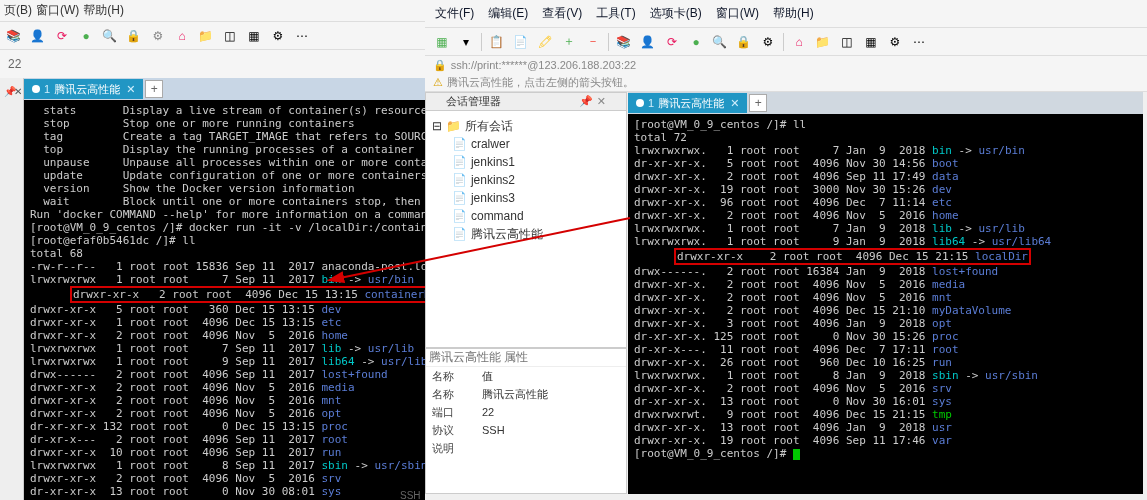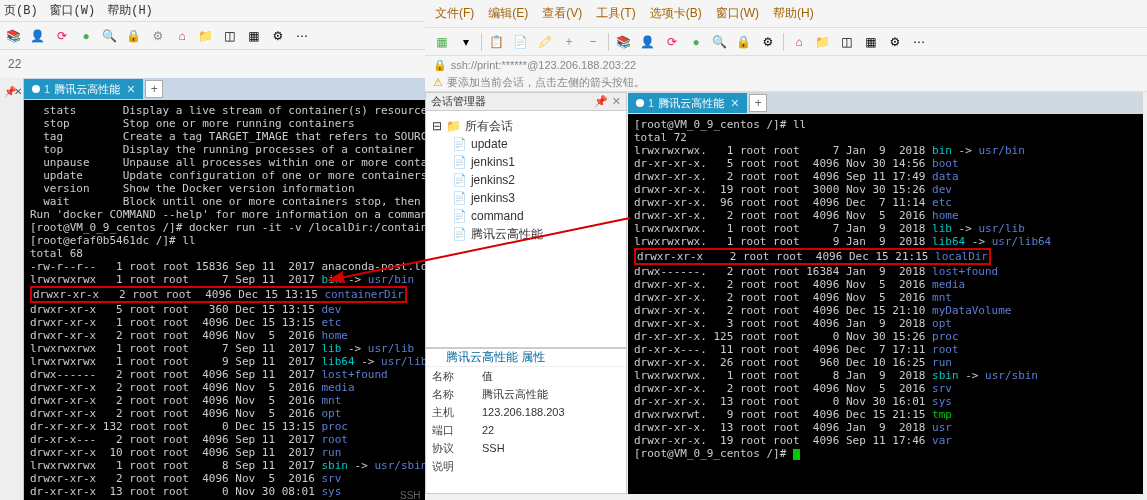--- a/index.html
+++ b/index.html
@@ -1,59 +1,59 @@
 <!DOCTYPE html>
 <html><head>
 <meta charset="utf-8">
 <style>
 * { box-sizing: border-box; margin: 0; padding: 0; }
 body { font-family: "Microsoft YaHei", Arial, sans-serif; font-size: 12px; background: #f0f0f0; width: 1147px; height: 500px; overflow: hidden; position: relative; }
-.top-menu-left { position: absolute; left: 0; top: 0; width: 425px; height: 22px; background: #f5f5f5; border-bottom: 1px solid #ddd; display: flex; align-items: center; padding-left: 4px; gap: 12px; font-family: Liberation Mono, monospace; }
+.top-menu-left { position: absolute; left: 0; top: 0; width: 425px; height: 22px; background: #f5f5f5; border-bottom: 1px solid #ddd; display: flex; align-items: center; padding-left: 4px; gap: 4px; }
 .top-menu-left span { color: #333; cursor: pointer; }
 .toolbar-left { position: absolute; left: 0; top: 22px; width: 425px; height: 28px; background: #f5f5f5; border-bottom: 1px solid #ddd; display: flex; align-items: center; padding-left: 4px; gap: 4px; }
 .toolbar-left .ticon { width: 20px; height: 20px; display: flex; align-items: center; justify-content: center; border-radius: 2px; }
 .status-left { position: absolute; left: 0; top: 50px; width: 425px; height: 28px; background: #f5f5f5; display: flex; align-items: center; padding-left: 8px; color: #666; }
 .left-term-wrap { position: absolute; left: 0; top: 78px; width: 425px; height: 422px; }
 .side-tab { position: absolute; left: 0; top: 0; width: 24px; height: 100%; background: #eee; border-right: 1px solid #ccc; }
 .side-tab .pin { position: absolute; top: 8px; left: 4px; font-size: 10px; color: #555; }
 .side-tab .x { position: absolute; top: 8px; left: 14px; font-size: 10px; color: #555; }
 .term-area { position: absolute; left: 24px; top: 0; right: 0; bottom: 0; }
 .tab-bar { height: 22px; background: #c8d6e5; display: flex; align-items: center; }
 .tab { background: #2196c4; color: #fff; height: 20px; display: flex; align-items: center; padding: 0 8px; font-size: 11px; position: relative; }
 .tab .dot { width: 8px; height: 8px; background: #fff; border-radius: 50%; margin-right: 4px; }
 .tab .num { color: #cfeefc; margin-right: 4px; }
 .tab .close { margin-left: 6px; color: #cfeefc; }
 .tab-add { width: 18px; height: 18px; background: #fff; border: 1px solid #aaa; margin-left: 2px; display: flex; align-items: center; justify-content: center; color: #666; }
 .term { background: #000; color: #ccc; font-family: Consolas, monospace; font-size: 11px; line-height: 13px; padding: 4px 6px; height: calc(100% - 22px); overflow: hidden; white-space: pre; position: relative; }
 .cyan { color: #00c8c8; }
 .blue { color: #5b7dd6; }
 .green { color: #00c800; margin-top: 24px; }
 .white { color: #ccc; }
-.red-box { border: 2px solid #d40000; padding: 0 1px; display: inline-block; }
+.red-box { border: 2px solid #d40000; padding: 0 1px; display: inline-block; margin-left: 40px; }
 .cursor { display: inline-block; width: 7px; height: 11px; background: #00c800; vertical-align: middle; }
 .arrow-svg { position: absolute; pointer-events: none; }
 .right-top-menu { position: absolute; left: 425px; top: 0; right: 0; height: 28px; background: #f5f5f5; border-bottom: 1px solid #ddd; display: flex; align-items: center; gap: 14px; padding-left: 10px; }
-.right-top-menu span { color: #a16207; cursor: pointer; }
+.right-top-menu span { color: #0f172a; cursor: pointer; }
 .right-toolbar { position: absolute; left: 425px; top: 28px; right: 0; height: 28px; background: #f5f5f5; border-bottom: 1px solid #ddd; display: flex; align-items: center; padding-left: 6px; gap: 2px; }
 .right-toolbar .ticon { width: 22px; height: 22px; display: flex; align-items: center; justify-content: center; }
 .right-toolbar .sep { width: 1px; height: 18px; background: #ccc; margin: 0 2px; }
 .ssh-bar { position: absolute; left: 425px; top: 56px; right: 0; height: 18px; background: #f5f5f5; display: flex; align-items: center; padding-left: 8px; color: #888; font-size: 11px; }
 .ssh-bar .lock { color: #d9a000; margin-right: 4px; }
 .hint-bar { position: absolute; left: 425px; top: 74px; right: 0; height: 18px; background: #f5f5f5; display: flex; align-items: center; padding-left: 8px; color: #888; font-size: 11px; border-bottom: 1px solid #ddd; }
 .hint-bar .warn { color: #d9a000; margin-right: 4px; }
 .sessions-panel { position: absolute; left: 425px; top: 92px; width: 202px; bottom: 6px; background: #fff; border: 1px solid #ccc; }
-.panel-title { height: 18px; background: #eee; border-bottom: 1px solid #ccc; display: flex; align-items: center; justify-content: space-between; padding: 0 5px; font-size: 11px; color: #333; }
+.panel-title { height: 18px; background: #eee; border-bottom: 1px solid #ccc; display: flex; align-items: center; justify-content: space-between; padding: 0 20px; font-size: 11px; color: #333; }
 .panel-title .controls { display: flex; gap: 4px; color: #888; }
 .tree { padding: 6px; font-size: 12px; }
 .tree-item { display: flex; align-items: center; gap: 4px; height: 18px; color: #333; cursor: pointer; }
 .tree-item.child { padding-left: 20px; }
 .tree-folder { color: #d9a000; }
 .tree-doc { color: #5b7dd6; }
 .properties-panel { position: absolute; left: 425px; top: 348px; width: 202px; bottom: 6px; background: #fff; border: 1px solid #ccc; }
-.prop-head { height: 18px; display: flex; align-items: center; padding: 0 20px; color: #0369a1; border-bottom: 1px solid #eee; }
+.prop-head { height: 18px; display: flex; align-items: center; padding: 0 3px; color: #737373; border-bottom: 1px solid #eee; font-family: Liberation Serif, serif; }
 .prop-row { display: flex; height: 18px; align-items: center; padding: 0 6px; font-size: 11px; }
 .prop-row .k { width: 50px; color: #444; }
 .prop-row .v { color: #333; }
 .right-term-wrap { position: absolute; left: 628px; top: 92px; right: 4px; bottom: 6px; }
 .right-tab-bar { height: 22px; background: #d0d8e0; display: flex; align-items: center; }
 .ssh-badge { position: absolute; left: 400px; bottom: -1px; font-size: 10px; color: #666; }
 </style>
 </head>
 <body>
 
@@ -135,40 +135,40 @@
   <div class="ticon">⚙</div>
   <div class="ticon">⋯</div>
 </div>
 
 <div class="ssh-bar">
   <span class="lock">🔒</span>
   <span>ssh://print:******@123.206.188.203:22</span>
 </div>
 <div class="hint-bar">
   <span class="warn">⚠</span>
-  <span>要添加当前会话，点击左侧的箭头按钮。</span>
+  <span>腾讯云高性能，点击左侧的箭头按钮。</span>
 </div>
 
 <div class="sessions-panel" style="bottom:152px">
   <div class="panel-title">
     <span>会话管理器</span>
     <span class="controls">
         <span>📌</span>
         <span>✕</span>
       </span>
   </div>
   <div class="tree" id="sessions-tree">
       <div class="tree-item">
         <span>⊟</span>
         <span class="tree-folder">📁</span>
         <span>所有会话</span>
       </div>
       <div class="tree-item child">
         <span class="tree-doc">📄</span>
-        <span>update</span>
+        <span>cralwer</span>
       </div>
       <div class="tree-item child">
         <span class="tree-doc">📄</span>
         <span>jenkins1</span>
       </div>
       <div class="tree-item child">
         <span class="tree-doc">📄</span>
         <span>jenkins2</span>
       </div>
       <div class="tree-item child">
@@ -189,24 +189,20 @@
 <div class="properties-panel">
   <div class="prop-head">腾讯云高性能 属性</div>
   <div class="prop-row" style="color:#888">
     <span class="k">名称</span>
     <span class="v">值</span>
   </div>
   <div id="props-body">
       <div class="prop-row">
         <span class="k">名称</span>
         <span class="v">腾讯云高性能</span>
-      </div>
-      <div class="prop-row">
-        <span class="k">主机</span>
-        <span class="v">123.206.188.203</span>
       </div>
       <div class="prop-row">
         <span class="k">端口</span>
         <span class="v">22</span>
       </div>
       <div class="prop-row">
         <span class="k">协议</span>
         <span class="v">SSH</span>
       </div>
       <div class="prop-row">

